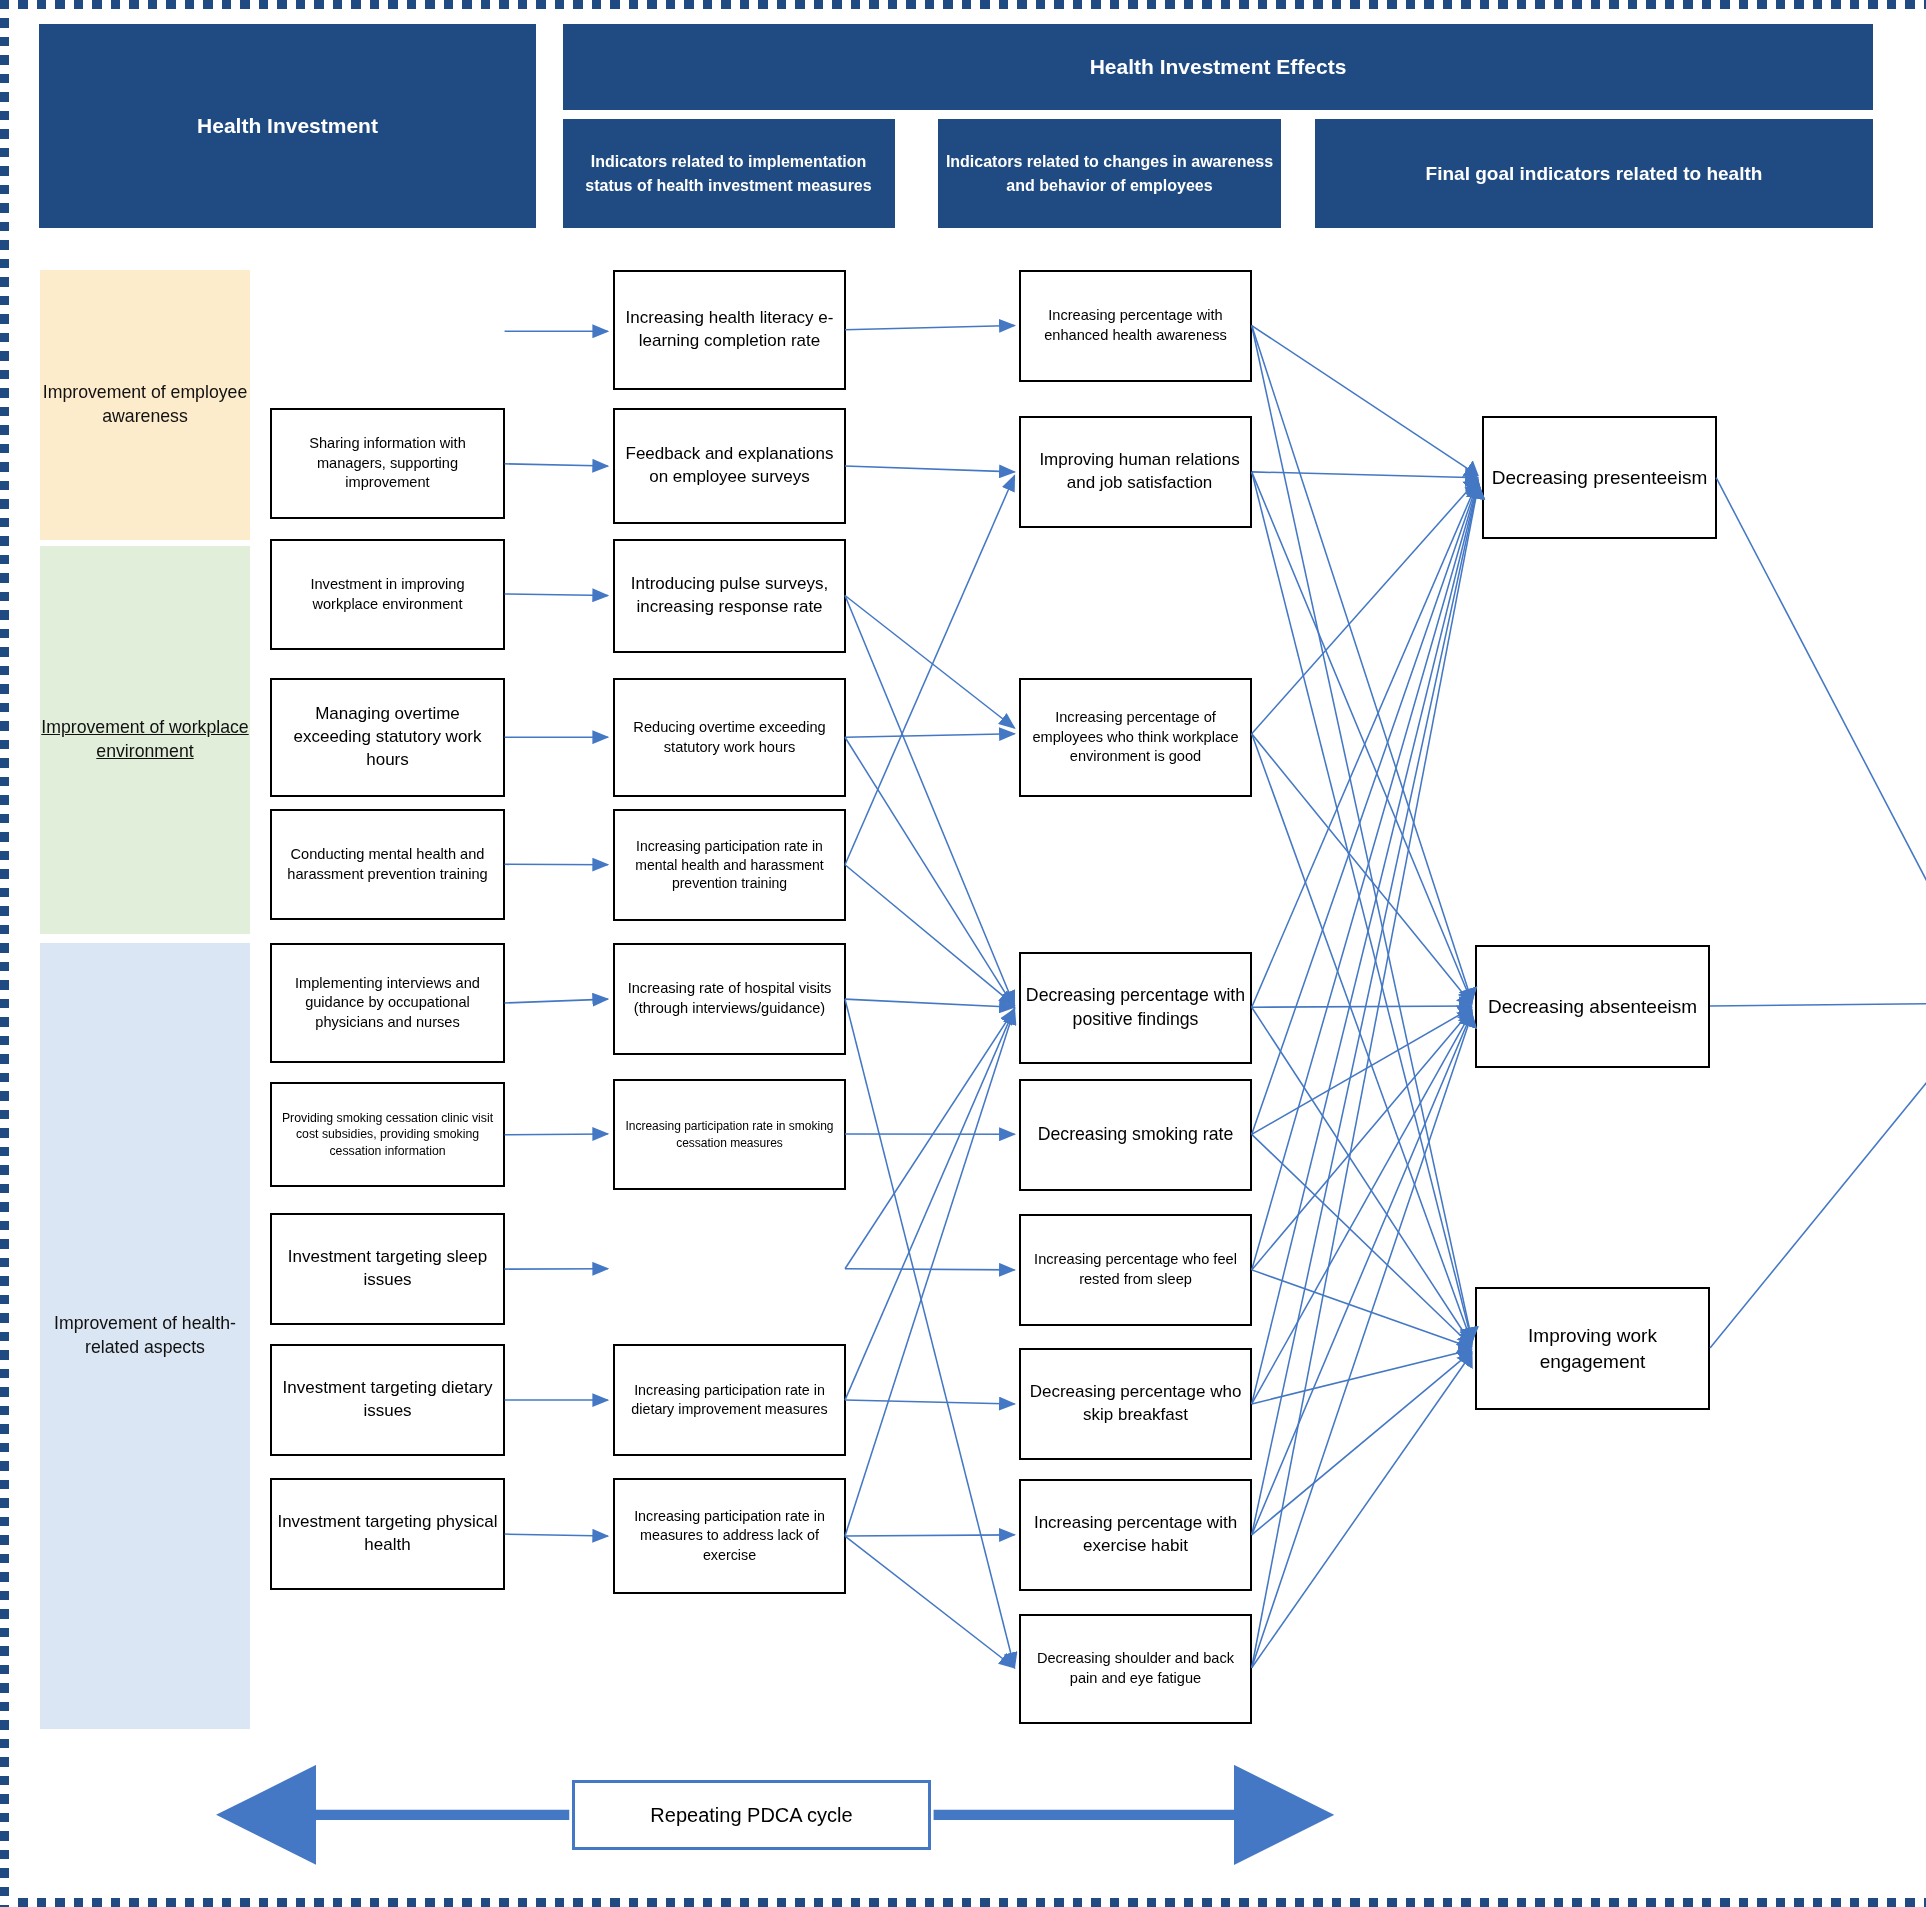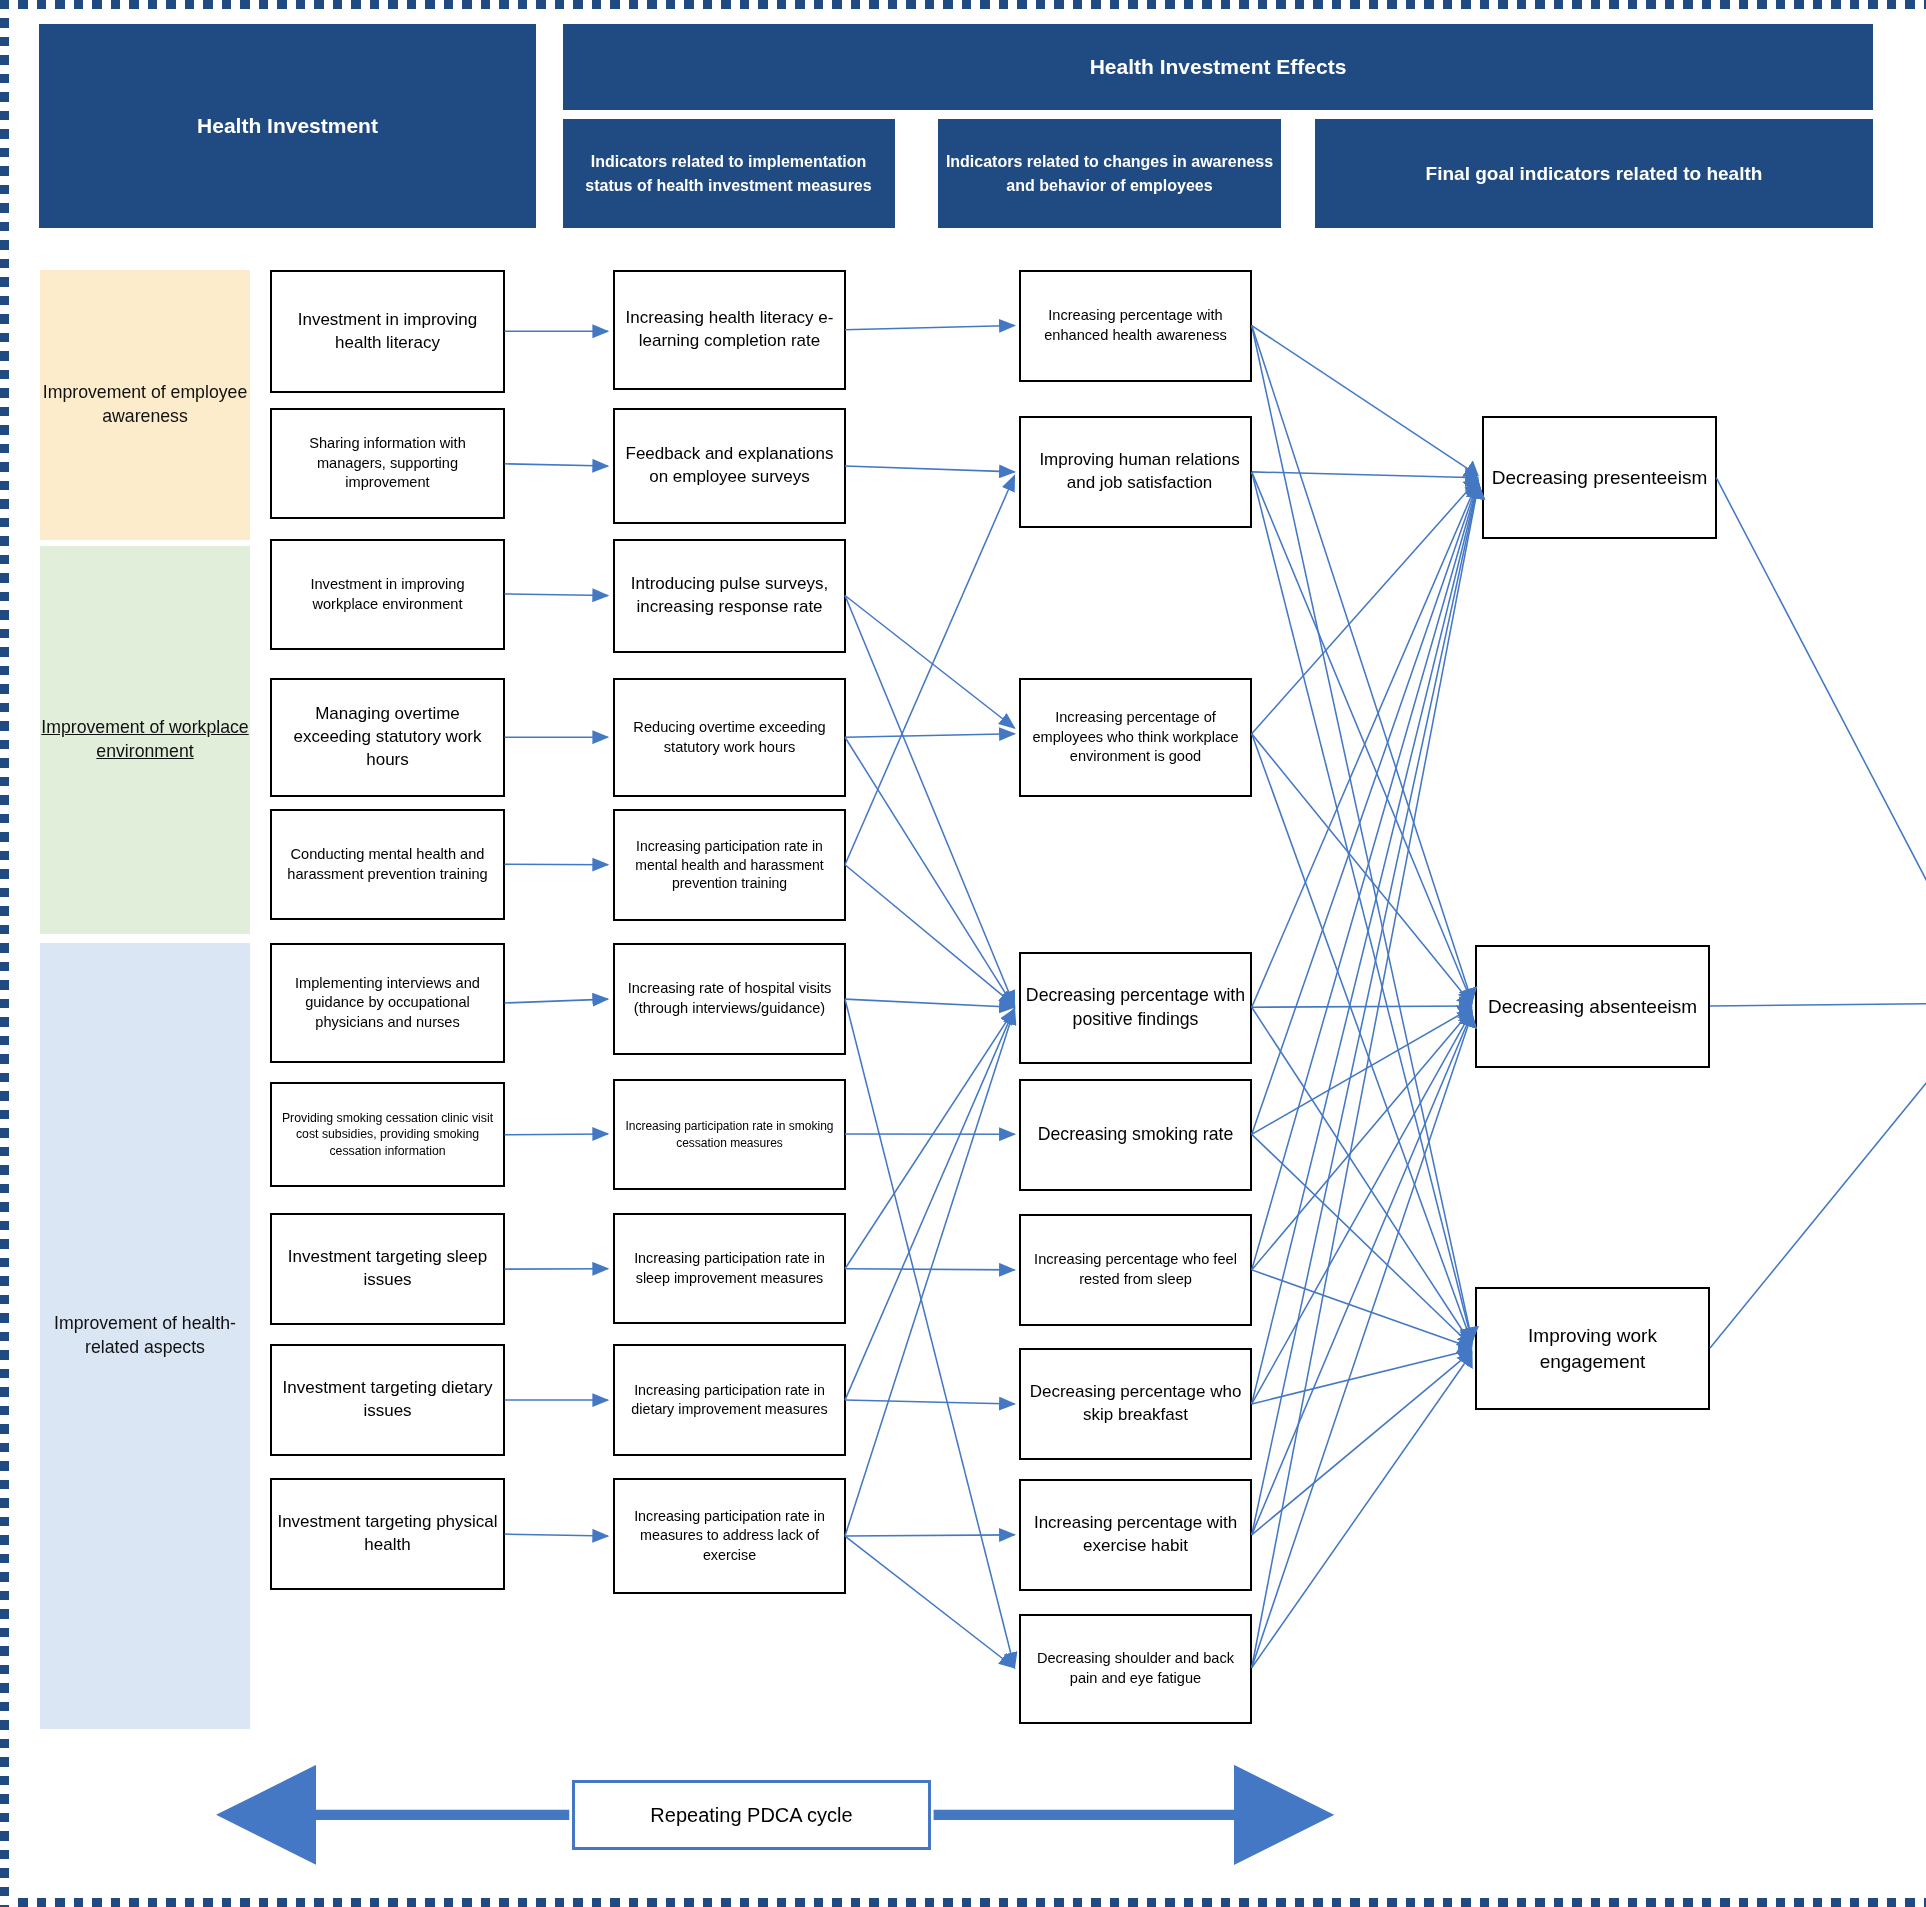--- a/index.html
+++ b/index.html
@@ -107,23 +107,20 @@
     <div class="band" style="left:40px; top:270px; width:210px; height:270px; background:#fdeccb; font-size:17.7px;">
       <span>Improvement of employee awareness</span>
     </div>
     <div class="band" style="left:40px; top:546px; width:210px; height:388px; background:#e1eeda; font-size:17.7px;text-decoration:underline;">
       <span>Improvement of workplace environment</span>
     </div>
     <div class="band" style="left:40px; top:943px; width:210px; height:786px; background:#dbe6f4; font-size:17.7px;">
       <span>Improvement of health-related aspects</span>
     </div>
 
-    <div class="box" style="left:270px; top:270px; width:235px; height:123px; font-size:17px;">
-      <span>Investment in improving health literacy</span>
-    </div>
     <div class="box" style="left:270px; top:408px; width:235px; height:111px; font-size:14.6px;">
       <span>Sharing information with managers, supporting improvement</span>
     </div>
     <div class="box" style="left:270px; top:539px; width:235px; height:111px; font-size:14.6px;">
       <span>Investment in improving workplace environment</span>
     </div>
     <div class="box" style="left:270px; top:678px; width:235px; height:119px; font-size:17px;">
       <span>Managing overtime exceeding statutory work hours</span>
     </div>
     <div class="box" style="left:270px; top:809px; width:235px; height:111px; font-size:14.6px;">
@@ -158,23 +155,20 @@
       <span>Reducing overtime exceeding statutory work hours</span>
     </div>
     <div class="box" style="left:613px; top:809px; width:233px; height:112px; font-size:14px;">
       <span>Increasing participation rate in mental health and harassment prevention training</span>
     </div>
     <div class="box" style="left:613px; top:943px; width:233px; height:112px; font-size:14.6px;">
       <span>Increasing rate of hospital visits (through interviews/guidance)</span>
     </div>
     <div class="box" style="left:613px; top:1079px; width:233px; height:111px; font-size:12px;">
       <span>Increasing participation rate in smoking cessation measures</span>
-    </div>
-    <div class="box" style="left:613px; top:1213px; width:233px; height:111px; font-size:14.3px;">
-      <span>Increasing participation rate in sleep improvement measures</span>
     </div>
     <div class="box" style="left:613px; top:1344px; width:233px; height:112px; font-size:14.3px;">
       <span>Increasing participation rate in dietary improvement measures</span>
     </div>
     <div class="box" style="left:613px; top:1478px; width:233px; height:116px; font-size:14.3px;">
       <span>Increasing participation rate in measures to address lack of exercise</span>
     </div>
 
     <div class="box" style="left:1019px; top:270px; width:233px; height:112px; font-size:14.6px;">
       <span>Increasing percentage with enhanced health awareness</span>

